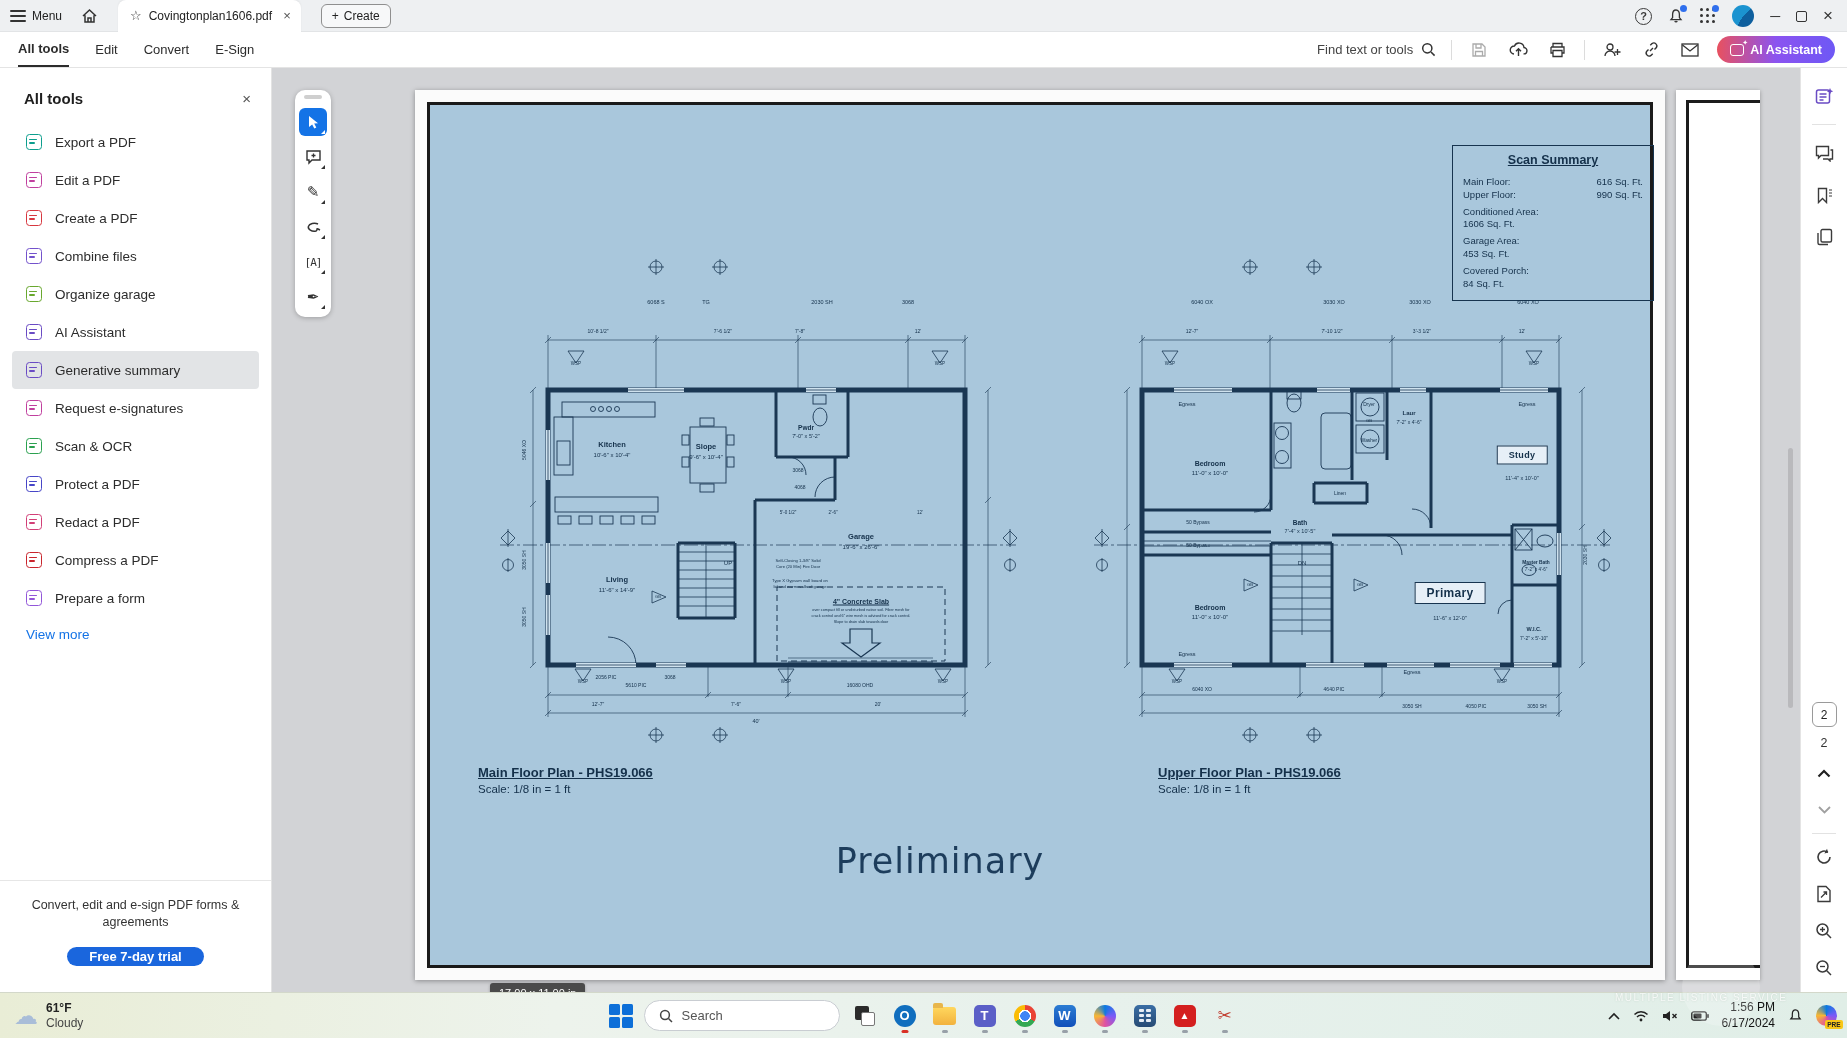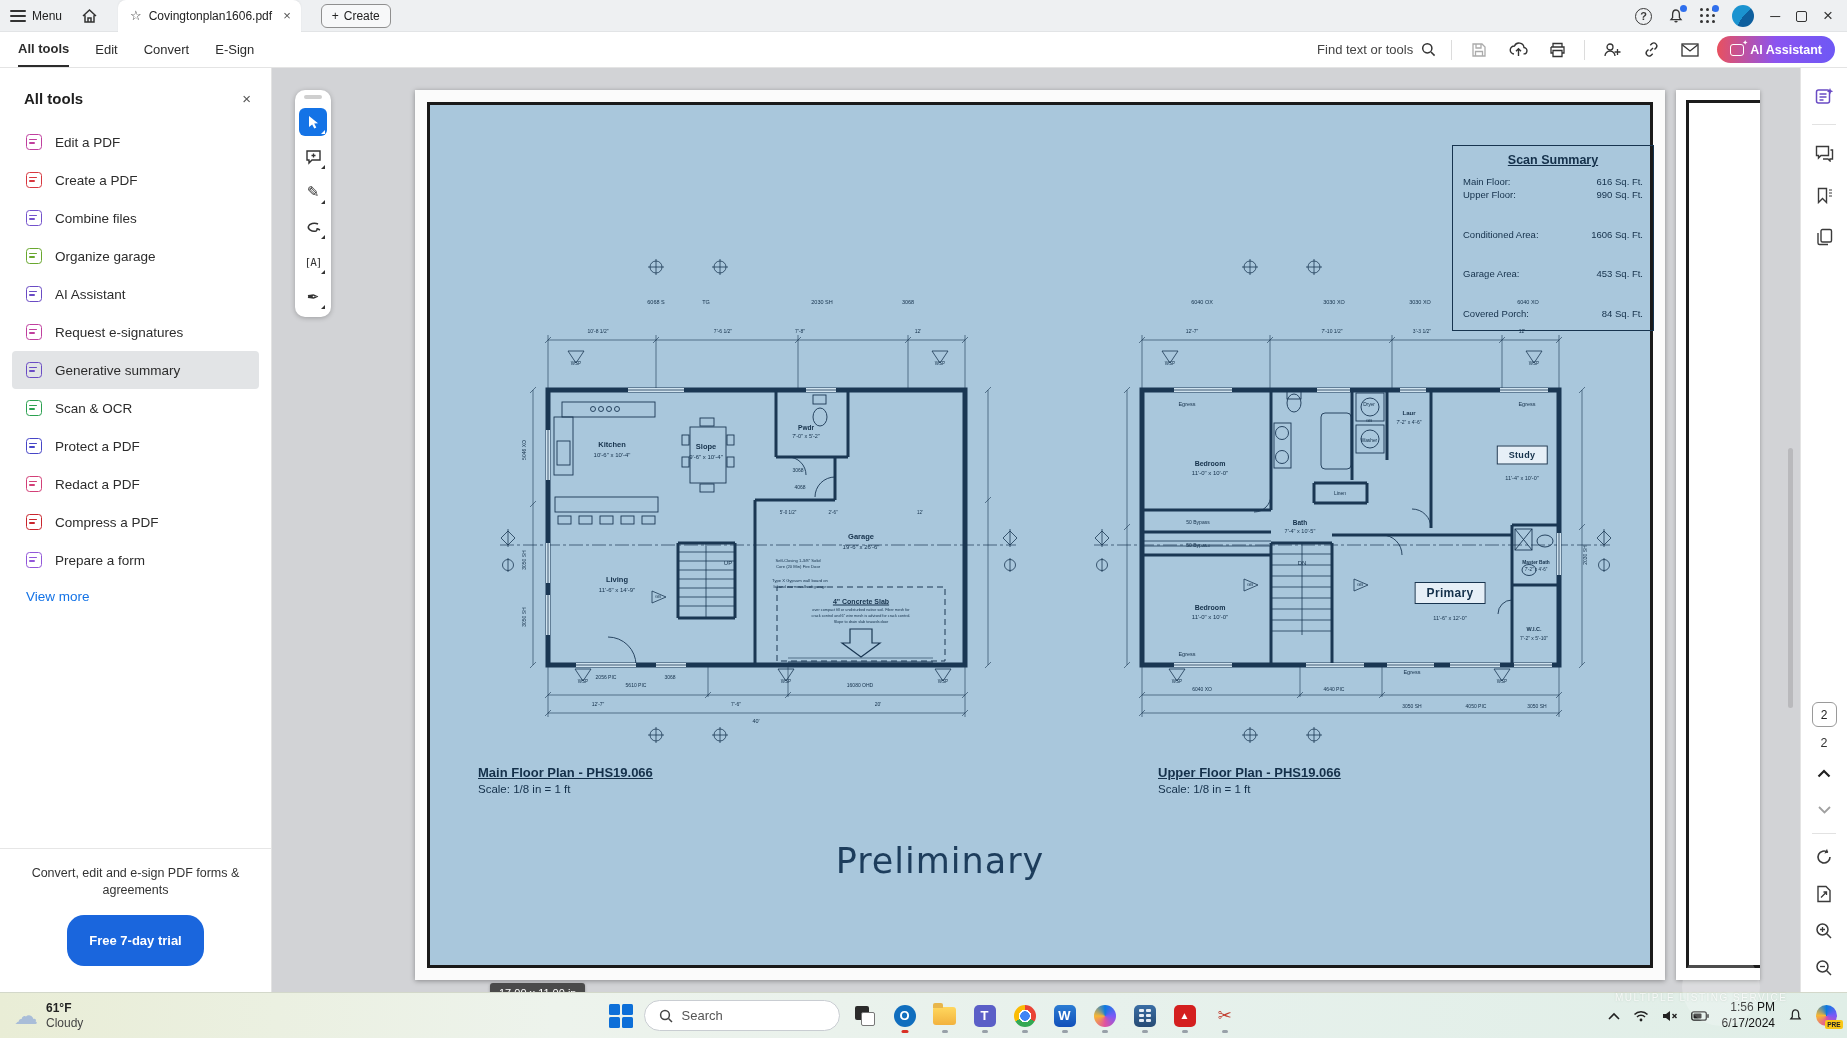--- a/index.html
+++ b/index.html
@@ -47,36 +47,36 @@
   .tool-list{padding:6px 12px 0 12px;}
   .tool-row{display:flex;align-items:center;gap:13px;height:38px;padding-left:14px;border-radius:4px;cursor:pointer;}
   .tool-row.selected{background:#e2e4e6;}
   .tool-ic{width:16px;height:16px;border:1.7px solid #888;border-radius:3.5px;position:relative;flex:none;display:block;}
   .ic-b1{position:absolute;left:2px;top:3.5px;width:8px;height:1.6px;border-radius:1px;}
   .ic-b2{position:absolute;left:2px;top:7px;width:5.5px;height:1.6px;border-radius:1px;}
   .tool-lb{font-size:13.5px;color:#2c2c2c;}
   .view-more{font-size:13.5px;color:#1473e6;padding:10px 0 0 26px;cursor:pointer;display:inline-block;}
   .sb-bottom{position:absolute;bottom:0;left:0;right:0;padding:16px 26px 26px;border-top:1px solid #e6e6e6;text-align:center;}
   .promo{font-size:12.5px;color:#333;line-height:1.35;}
-  .trial-btn{margin-top:16px;background:#1a66dd;color:#fff;font-size:13px;font-weight:bold;border:none;border-radius:17px;height:51px;padding:0 22px;cursor:pointer;}
+  .trial-btn{margin-top:16px;background:#1a66dd;color:#fff;font-size:13px;font-weight:bold;border:none;border-radius:17px;height:19px;padding:0 22px;cursor:pointer;}
   
   .docarea{flex:1;position:relative;background:#d2d3d6;overflow:hidden;}
   .toolrail{position:absolute;left:23px;top:22px;width:36px;background:#fff;border-radius:10px;box-shadow:0 1px 5px rgba(0,0,0,.25);padding:5px 0 6px;display:flex;flex-direction:column;align-items:center;gap:7px;z-index:5;}
   .rail-handle{width:18px;height:4px;border-radius:2px;background:#cfcfcf;margin-bottom:2px;}
   .rail-btn{width:28px;height:28px;border-radius:6px;display:flex;align-items:center;justify-content:center;position:relative;cursor:pointer;color:#333;}
   .rail-btn.active{background:#1473e6;color:#fff;}
   .rail-btn .corner{position:absolute;right:2px;bottom:2px;width:0;height:0;border-left:4px solid transparent;border-bottom:4px solid currentColor;}
   .rail-A{font-size:11px;font-family:"DejaVu Sans Mono",monospace;letter-spacing:-1px;}
   
   .pdfpage{position:absolute;left:143px;top:22px;width:1250px;height:890px;background:#fbfbfb;box-shadow:0 1px 5px rgba(0,0,0,.35);}
   .blueprint{position:absolute;left:12px;top:12px;right:12px;bottom:12px;background:#a9c7dc;border:3px solid #1a1a1a;}
   .area-summary{position:absolute;left:1022px;top:40px;width:202px;border:1.6px solid #17344f;padding:7px 10px 9px;color:#14304a;}
   .as-title{text-align:center;font-size:12.5px;font-weight:bold;text-decoration:underline;margin-bottom:9px;}
   .as-row{display:flex;justify-content:space-between;font-size:9.5px;line-height:1.35;}
-  .as-row.gap{margin-top:27px;}
+  .as-row.gap{margin-top:4px;flex-direction:column;}
   .planbox{position:absolute;width:540px;height:510px;}
   #main-plan{left:58px;top:140px;}
   #upper-plan{left:652px;top:140px;}
   .plan-svg{position:absolute;left:0;top:0;width:100%;height:100%;}
   .plan-label{position:absolute;transform:translate(-50%,-50%);color:#14304a;white-space:nowrap;line-height:1;}
   .plan-label.box{background:#e6eff7;border:1.5px solid #17344f;padding:4px 11px;font-weight:bold;letter-spacing:.3px;}
   .plan-title{position:absolute;color:#14304a;}
   .pt-main{font-size:13px;font-weight:600;text-decoration:underline;}
   .pt-scale{font-size:11.5px;margin-top:3px;}
   #title-main{left:48px;top:660px;}
@@ -241,20 +241,27 @@
 
 <div class="main">
 
   <div class="sidebar">
     <div class="sb-head">
       <span class="sb-title">All tools</span>
       <span class="sb-close">×</span>
     </div>
     <div class="tool-list" id="tool-list">
         <div class="tool-row">
+          <span class="tool-ic" style="border-color: rgb(13, 158, 142);">
+            <span class="ic-b1" style="background: rgb(13, 158, 142);"></span>
+            <span class="ic-b2" style="background: rgb(13, 158, 142);"></span>
+          </span>
+          <span class="tool-lb">Export a PDF</span>
+        </div>
+        <div class="tool-row">
           <span class="tool-ic" style="border-color: rgb(192, 63, 158);">
             <span class="ic-b1" style="background: rgb(192, 63, 158);"></span>
             <span class="ic-b2" style="background: rgb(192, 63, 158);"></span>
           </span>
           <span class="tool-lb">Edit a PDF</span>
         </div>
         <div class="tool-row">
           <span class="tool-ic" style="border-color: rgb(215, 55, 63);">
             <span class="ic-b1" style="background: rgb(215, 55, 63);"></span>
             <span class="ic-b2" style="background: rgb(215, 55, 63);"></span>
@@ -274,34 +281,34 @@
             <span class="ic-b2" style="background: rgb(105, 168, 47);"></span>
           </span>
           <span class="tool-lb">Organize garage</span>
         </div>
         <div class="tool-row">
           <span class="tool-ic" style="border-color: rgb(106, 75, 196);">
             <span class="ic-b1" style="background: rgb(106, 75, 196);"></span>
             <span class="ic-b2" style="background: rgb(106, 75, 196);"></span>
           </span>
           <span class="tool-lb">AI Assistant</span>
-        </div>
-        <div class="tool-row">
-          <span class="tool-ic" style="border-color: rgb(192, 63, 158);">
-            <span class="ic-b1" style="background: rgb(192, 63, 158);"></span>
-            <span class="ic-b2" style="background: rgb(192, 63, 158);"></span>
-          </span>
-          <span class="tool-lb">Request e-signatures</span>
         </div>
         <div class="tool-row selected">
           <span class="tool-ic" style="border-color: rgb(106, 75, 196);">
             <span class="ic-b1" style="background: rgb(106, 75, 196);"></span>
             <span class="ic-b2" style="background: rgb(106, 75, 196);"></span>
           </span>
           <span class="tool-lb">Generative summary</span>
+        </div>
+        <div class="tool-row">
+          <span class="tool-ic" style="border-color: rgb(192, 63, 158);">
+            <span class="ic-b1" style="background: rgb(192, 63, 158);"></span>
+            <span class="ic-b2" style="background: rgb(192, 63, 158);"></span>
+          </span>
+          <span class="tool-lb">Request e-signatures</span>
         </div>
         <div class="tool-row">
           <span class="tool-ic" style="border-color: rgb(43, 161, 80);">
             <span class="ic-b1" style="background: rgb(43, 161, 80);"></span>
             <span class="ic-b2" style="background: rgb(43, 161, 80);"></span>
           </span>
           <span class="tool-lb">Scan &amp; OCR</span>
         </div>
         <div class="tool-row">
           <span class="tool-ic" style="border-color: rgb(71, 70, 199);">

